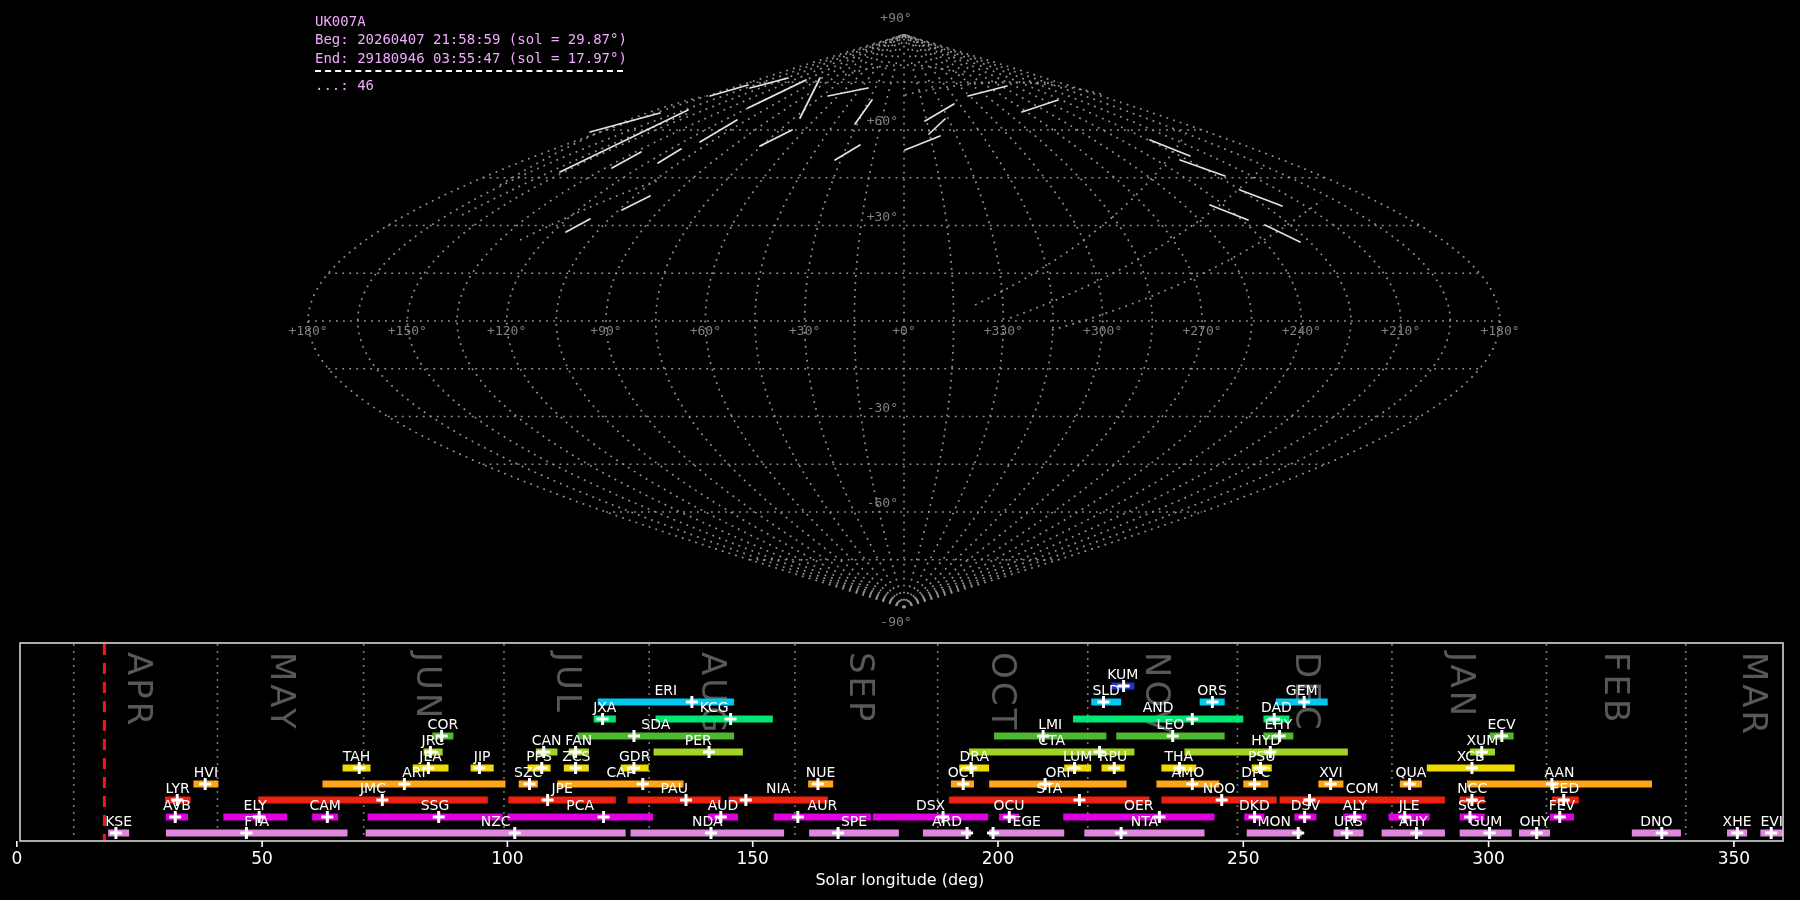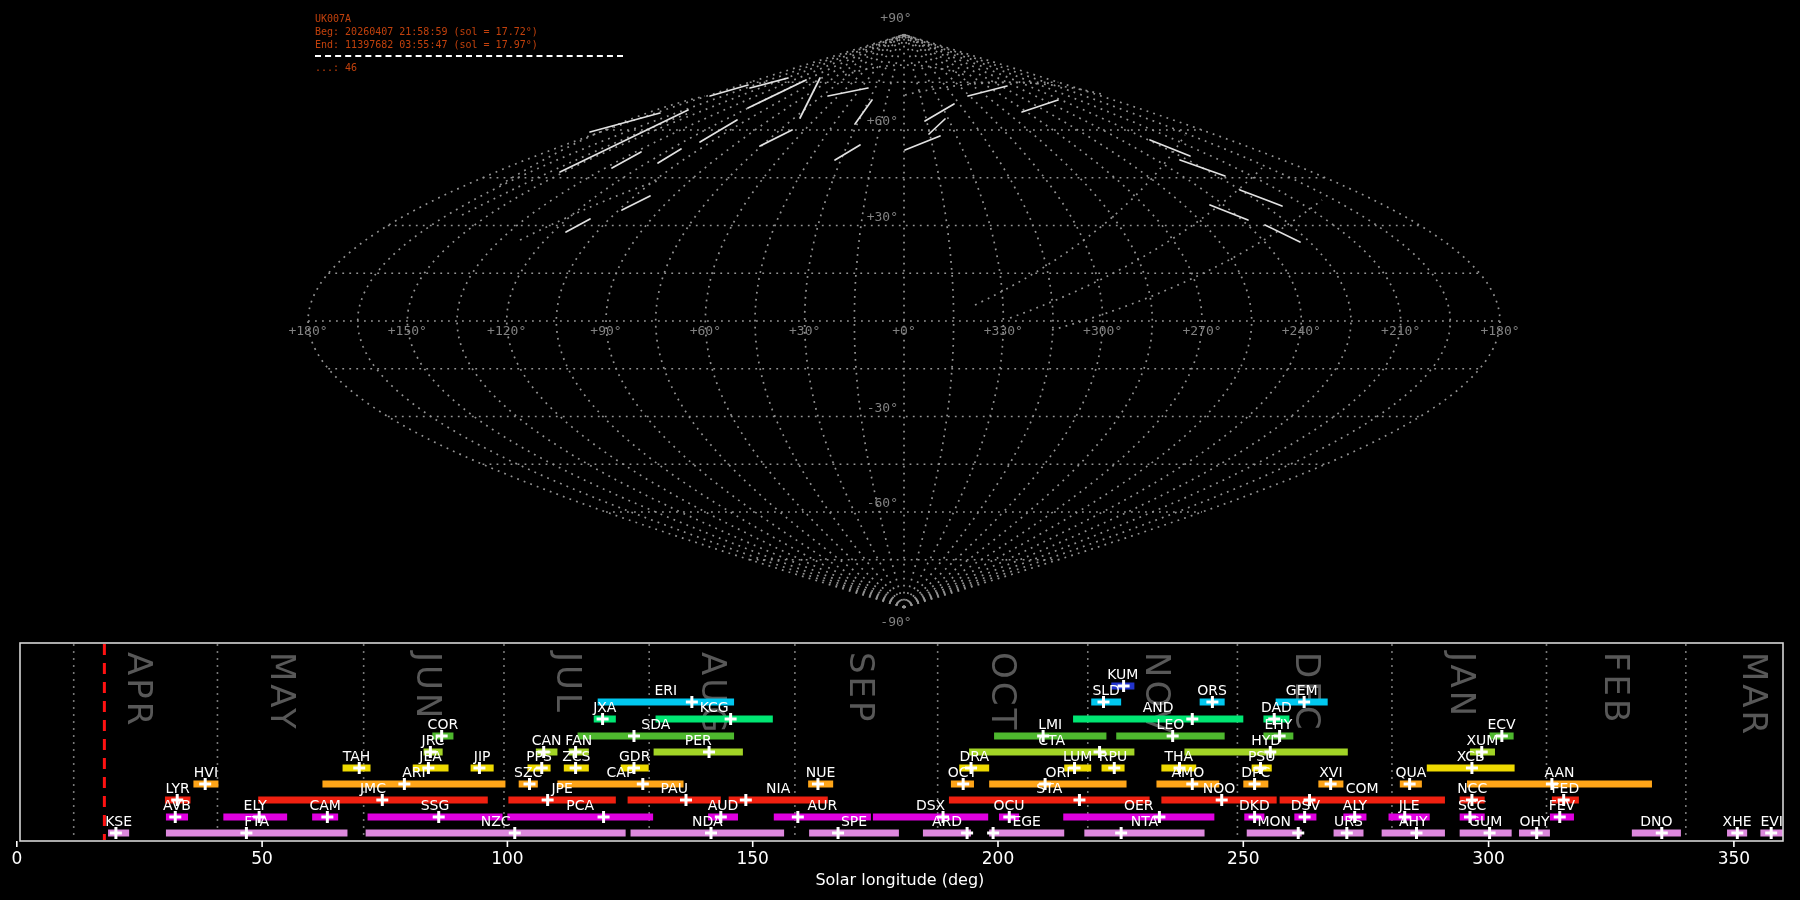--- a/index.html
+++ b/index.html
@@ -1,19 +1,19 @@
 <!DOCTYPE html>
 <html><head>
 <meta charset="utf-8">
 <style>
   html,body{margin:0;padding:0;background:#000;}
   body{width:1800px;height:900px;position:relative;overflow:hidden;
        font-family:"DejaVu Sans",sans-serif;}
-  #header{position:absolute;left:315px;top:12px;color:#c2410c;
-          font-family:"DejaVu Sans Mono",monospace;font-size:10px;line-height:1.32;}
+  #header{position:absolute;left:315px;top:12px;color:#f0abfc;
+          font-family:"DejaVu Sans Mono",monospace;font-size:14px;line-height:1.32;}
   #header .sep{border-top:2px dashed #fff;width:308px;height:0;margin:3px 0 4px 0;}
   #scene{position:absolute;left:0;top:0;}
   text{font-family:"DejaVu Sans",sans-serif;}
   .maplabel{font-family:"DejaVu Sans Mono",monospace;}
 </style>
 </head>
 <body>
 
 <svg id="scene" width="1800" height="900" viewBox="0 0 1800 900">
   <g id="g-map">
@@ -502,17 +502,17 @@
       <line x1="1488.6" y1="841" x2="1488.6" y2="847" stroke="#fff" stroke-width="1.6"></line>
       <text x="1488.6" y="864" fill="#fff" font-size="17" text-anchor="middle">300</text>
       <line x1="1733.8999999999999" y1="841" x2="1733.8999999999999" y2="847" stroke="#fff" stroke-width="1.6"></line>
       <text x="1733.8999999999999" y="864" fill="#fff" font-size="17" text-anchor="middle">350</text>
       <text x="899.8799999999999" y="885" fill="#fff" font-size="16" text-anchor="middle">Solar longitude (deg)</text>
     </g>
 </svg>
 
 <div id="header">
   <div>UK007A</div>
-  <div>Beg: 20260407 21:58:59 (sol = 17.72°)</div>
-  <div>End: 11397682 03:55:47 (sol = 17.97°)</div>
+  <div>Beg: 20260407 21:58:59 (sol = 29.87°)</div>
+  <div>End: 29180946 03:55:47 (sol = 17.97°)</div>
   <div class="sep"></div>
   <div>...: 46</div>
 </div>
 
 </body></html>

